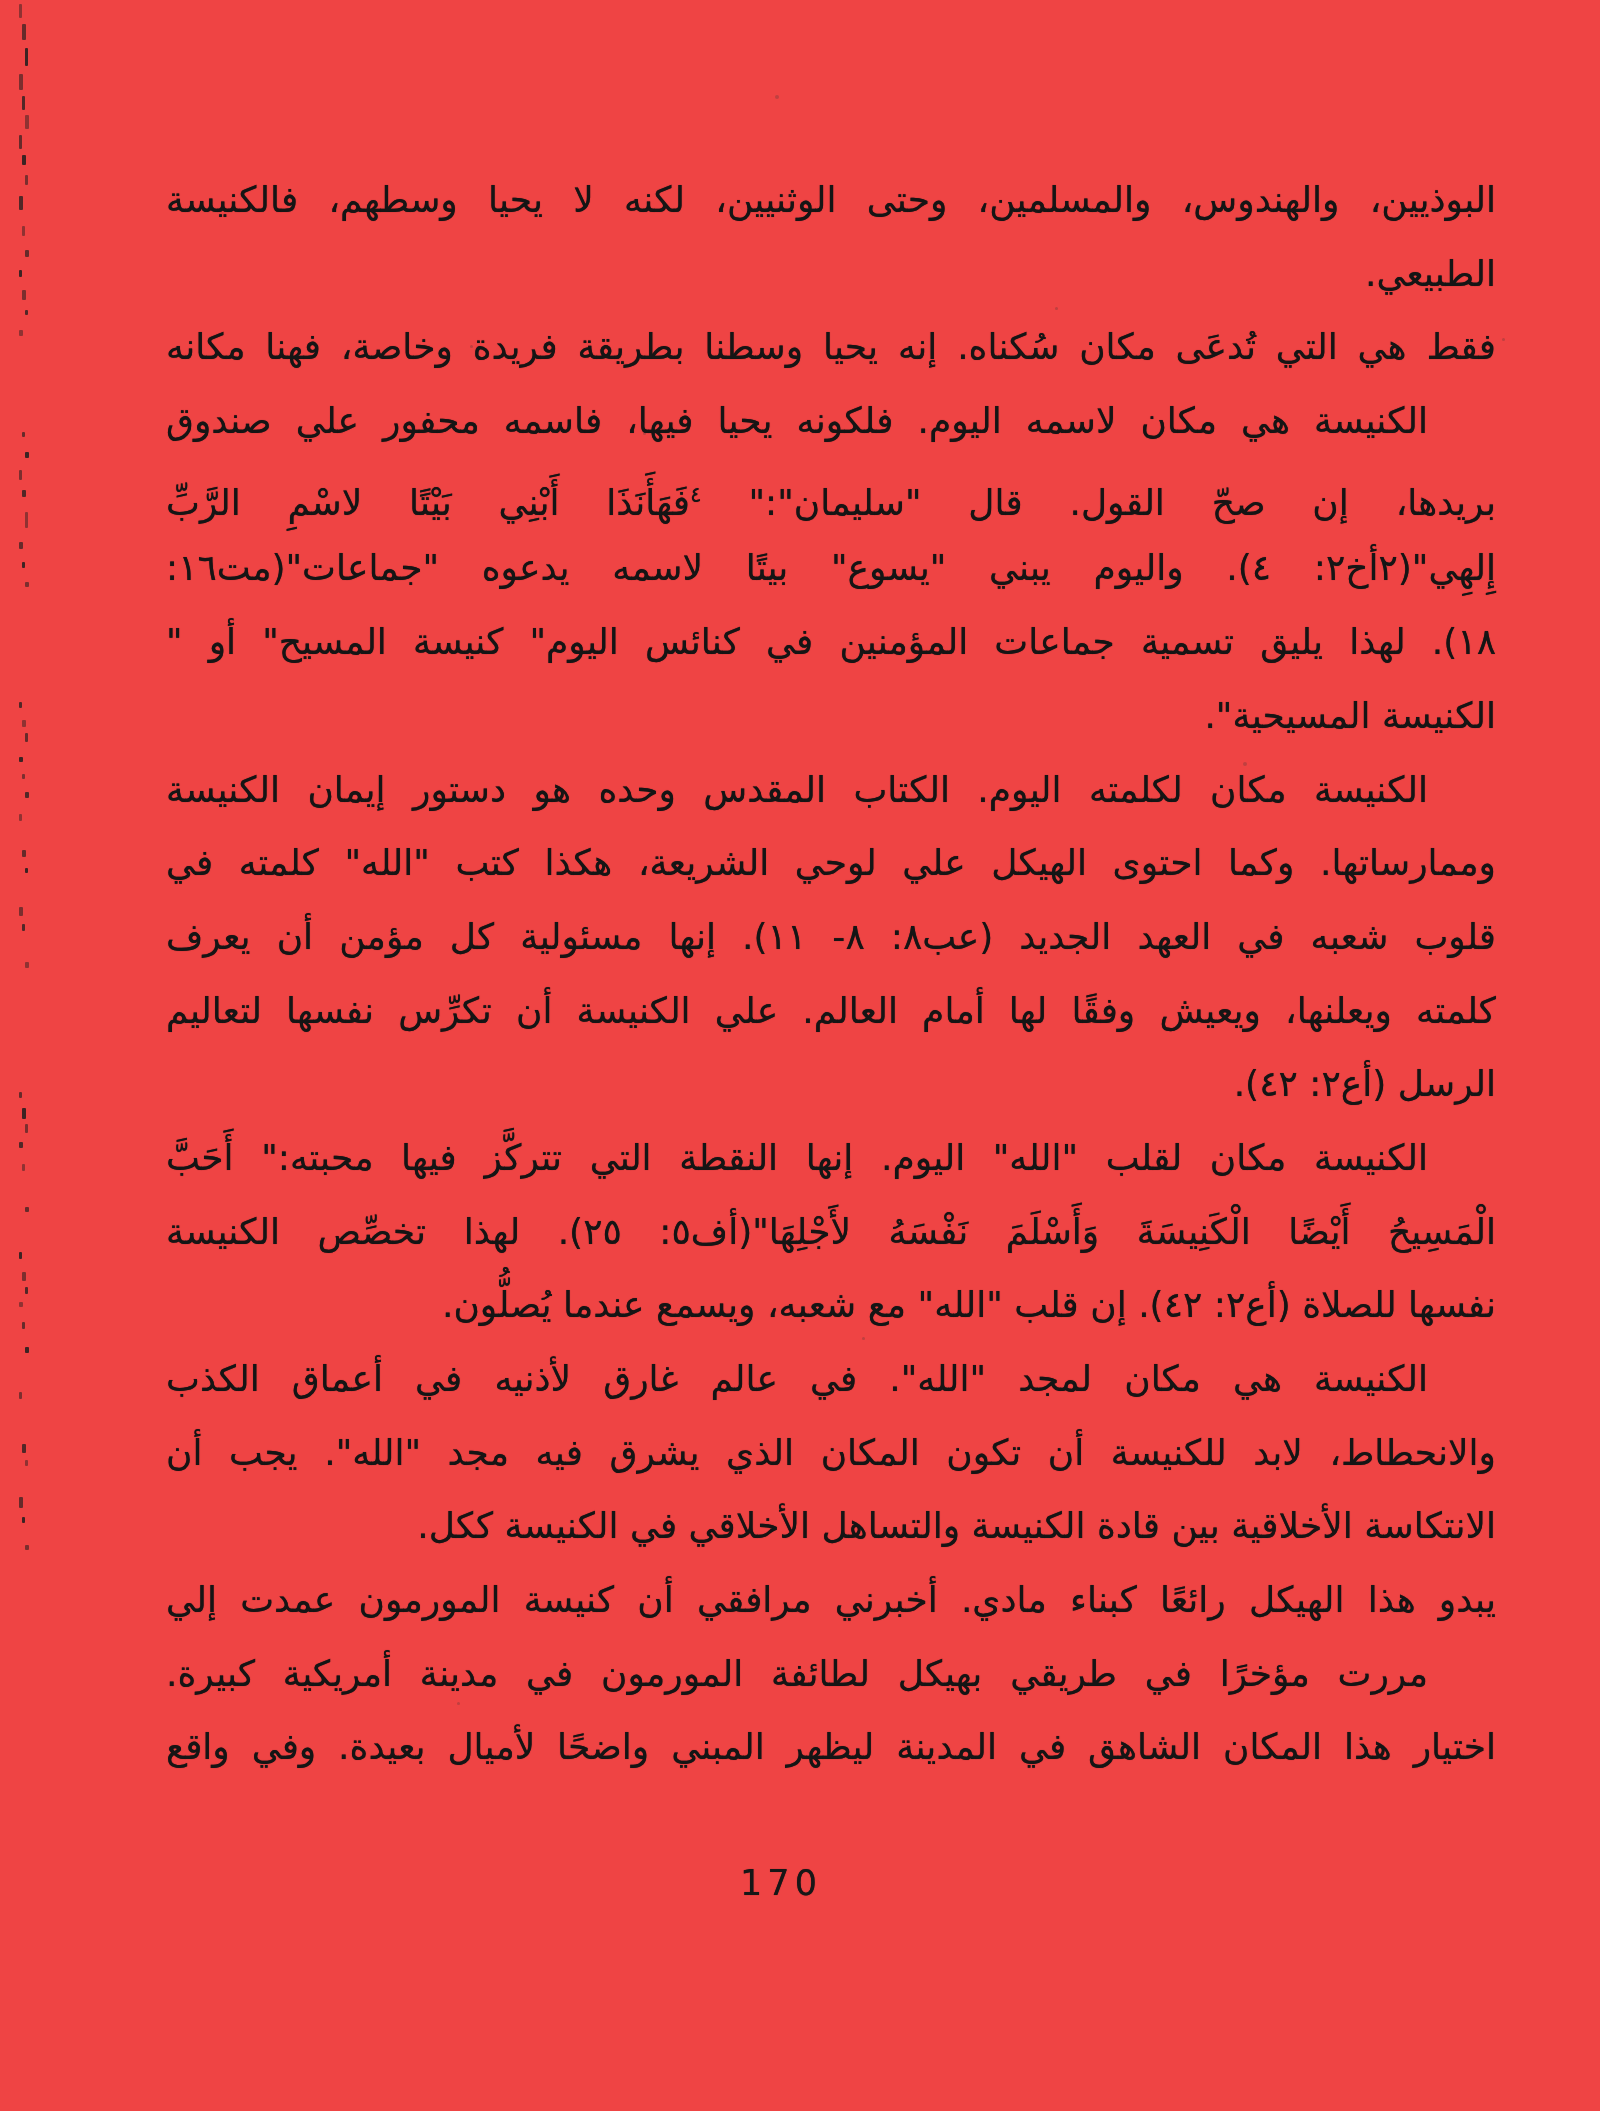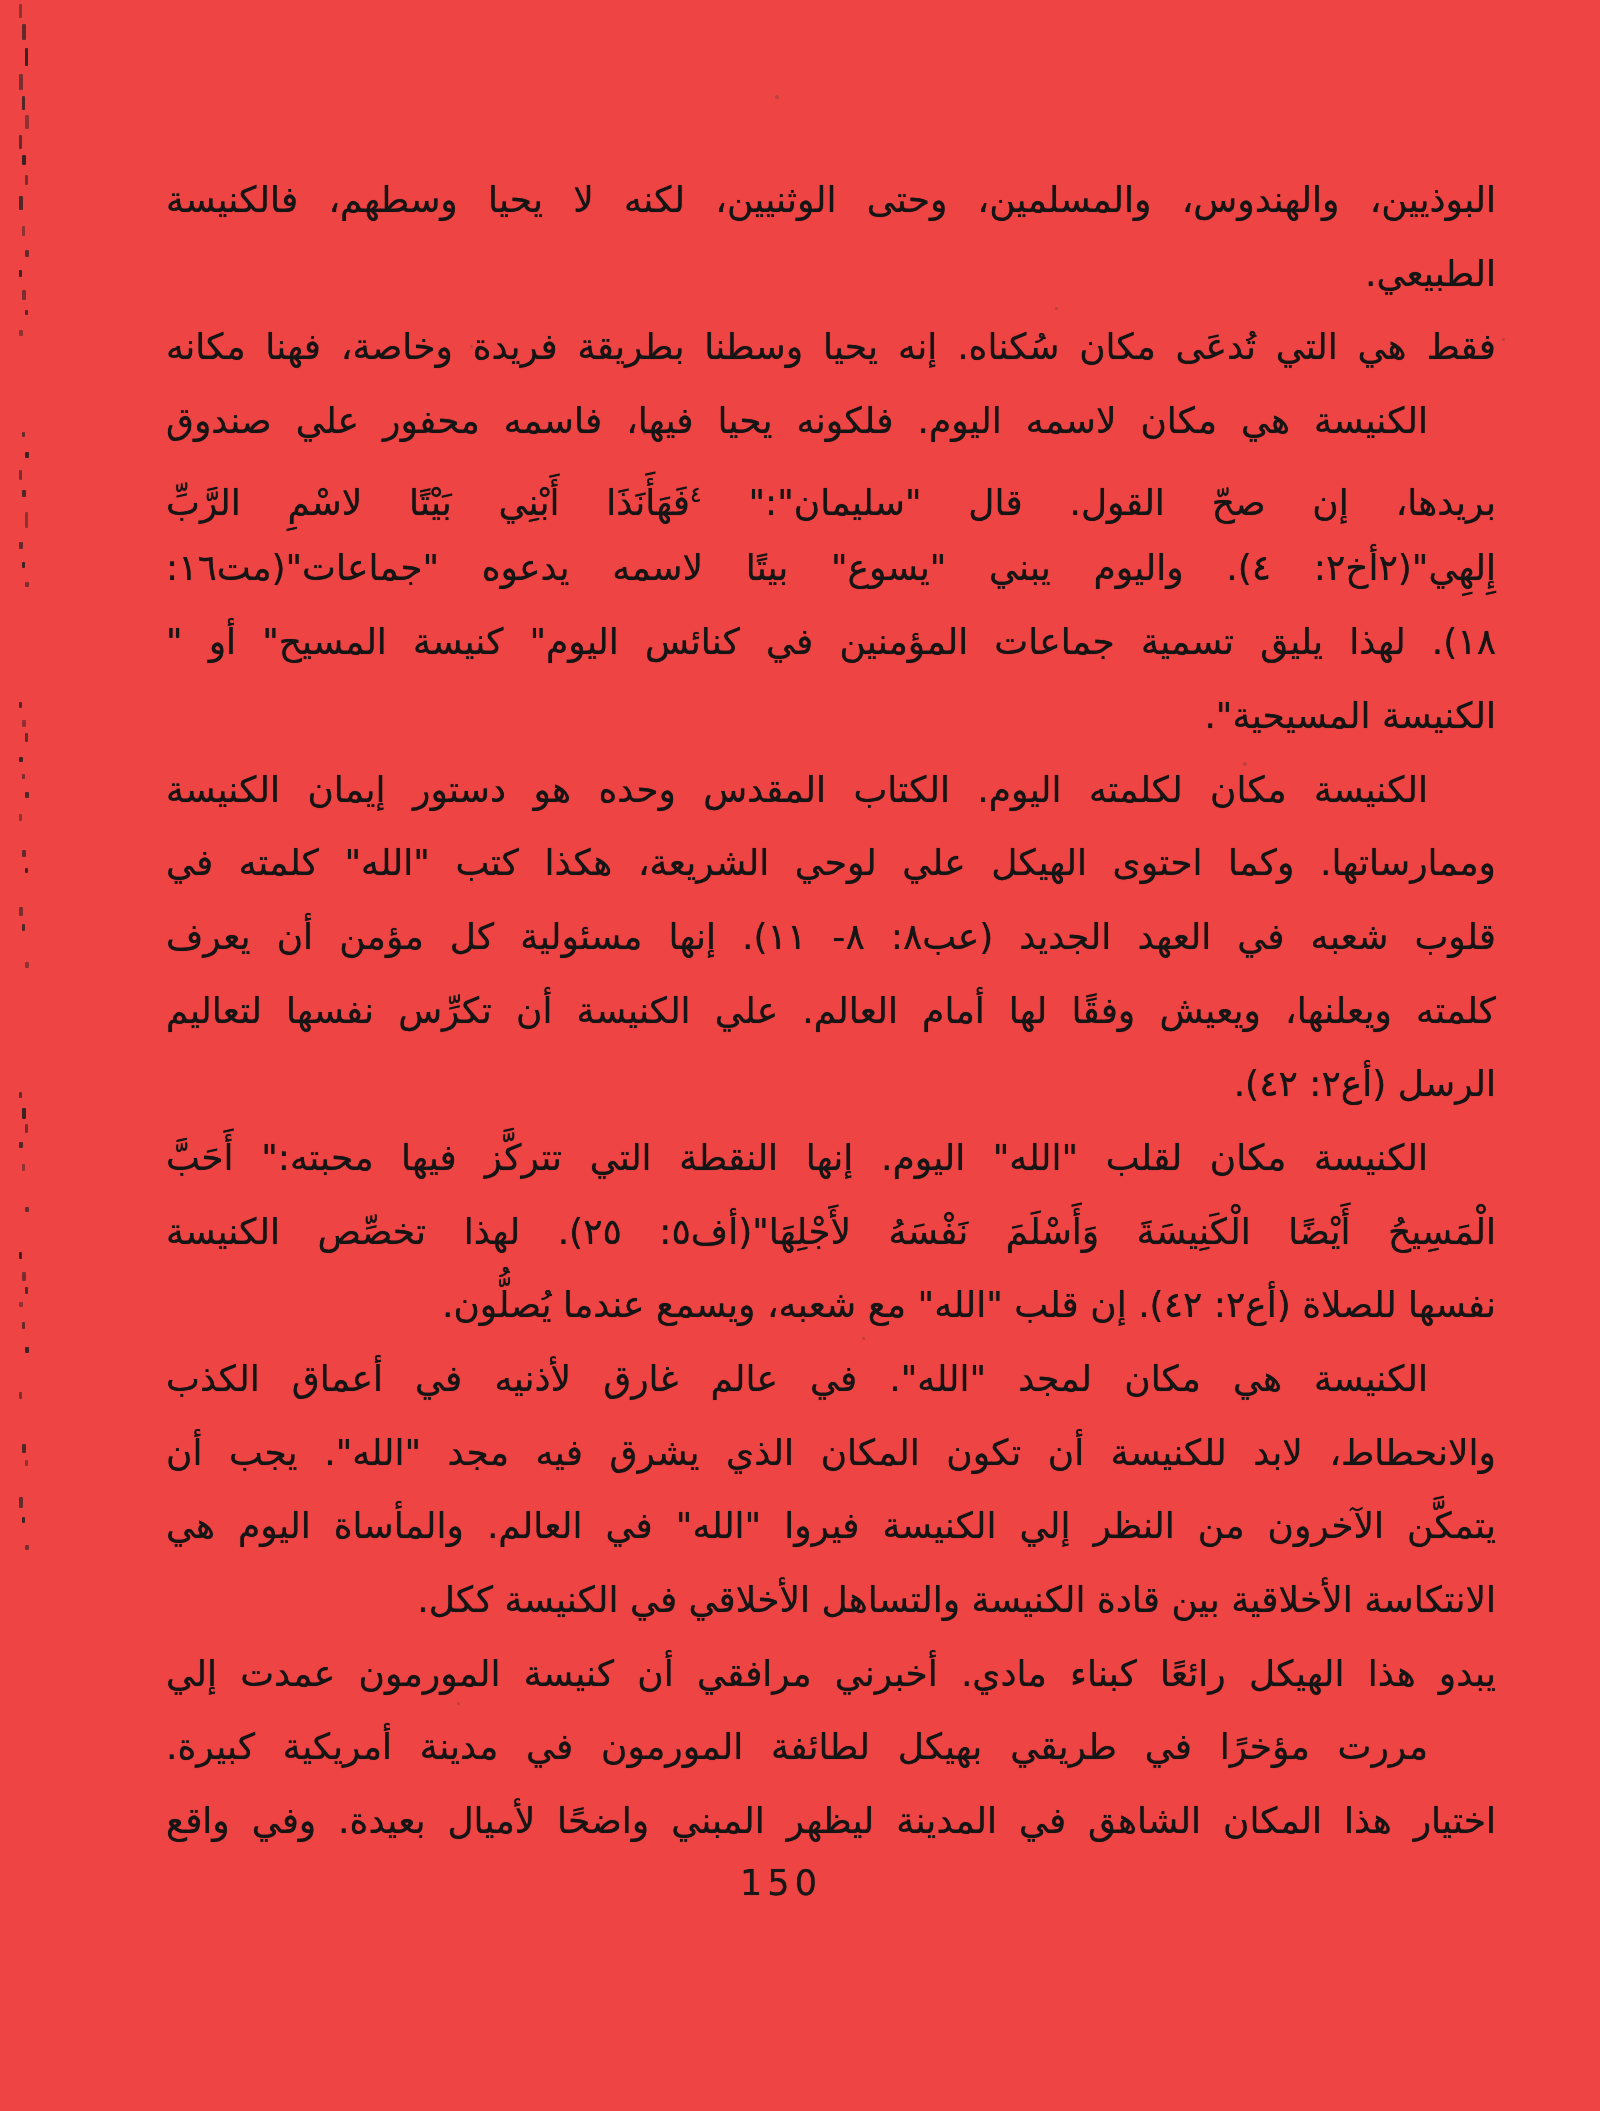--- a/index.html
+++ b/index.html
@@ -162,22 +162,21 @@
       <div class="line indent"><span class="seg">الكنيسة مكان لكلمته اليوم. الكتاب المقدس وحده هو دستور إيمان الكنيسة</span></div>
       <div class="line"><span class="seg">وممارساتها. وكما احتوى الهيكل علي لوحي الشريعة، هكذا كتب "الله" كلمته في</span></div>
       <div class="line"><span class="seg">قلوب شعبه في العهد الجديد (عب٨: ٨- ١١). إنها مسئولية كل مؤمن أن يعرف</span></div>
       <div class="line"><span class="seg">كلمته ويعلنها، ويعيش وفقًا لها أمام العالم. علي الكنيسة أن تكرِّس نفسها لتعاليم</span></div>
       <div class="line end"><span class="seg">الرسل (أع٢: ٤٢).</span></div>
       <div class="line indent"><span class="seg">الكنيسة مكان لقلب "الله" اليوم. إنها النقطة التي تتركَّز فيها محبته:" </span><span class="seg b">أَحَبَّ</span></div>
       <div class="line"><span class="seg b">الْمَسِيحُ أَيْضًا الْكَنِيسَةَ وَأَسْلَمَ نَفْسَهُ لأَجْلِهَا"</span><span class="seg">(أف٥: ٢٥). لهذا تخصِّص الكنيسة</span></div>
       <div class="line end"><span class="seg">نفسها للصلاة (أع٢: ٤٢). إن قلب "الله" مع شعبه، ويسمع عندما يُصلُّون.</span></div>
       <div class="line indent"><span class="seg">الكنيسة هي مكان لمجد "الله". في عالم غارق لأذنيه في أعماق الكذب</span></div>
       <div class="line"><span class="seg">والانحطاط، لابد للكنيسة أن تكون المكان الذي يشرق فيه مجد "الله". يجب أن</span></div>
-      <div class="line"><span class="seg">يتمكَّن الآخرون من النظر إلي الكنيسة فيروا "الله" في العالم. والمأساة اليوم هي</span></div>
       <div class="line end"><span class="seg">الانتكاسة الأخلاقية بين قادة الكنيسة والتساهل الأخلاقي في الكنيسة ككل.</span></div>
       <div class="line"><span class="seg">يبدو هذا الهيكل رائعًا كبناء مادي. أخبرني مرافقي أن كنيسة المورمون عمدت إلي</span></div>
       <div class="line indent"><span class="seg">مررت مؤخرًا في طريقي بهيكل لطائفة المورمون في مدينة أمريكية كبيرة.</span></div>
       <div class="line"><span class="seg">اختيار هذا المكان الشاهق في المدينة ليظهر المبني واضحًا لأميال بعيدة. وفي واقع</span></div>
     </main>
 
-  <div class="page-number">150</div>
+  <div class="page-number">170</div>
 
 </div>
 
 </body></html>

